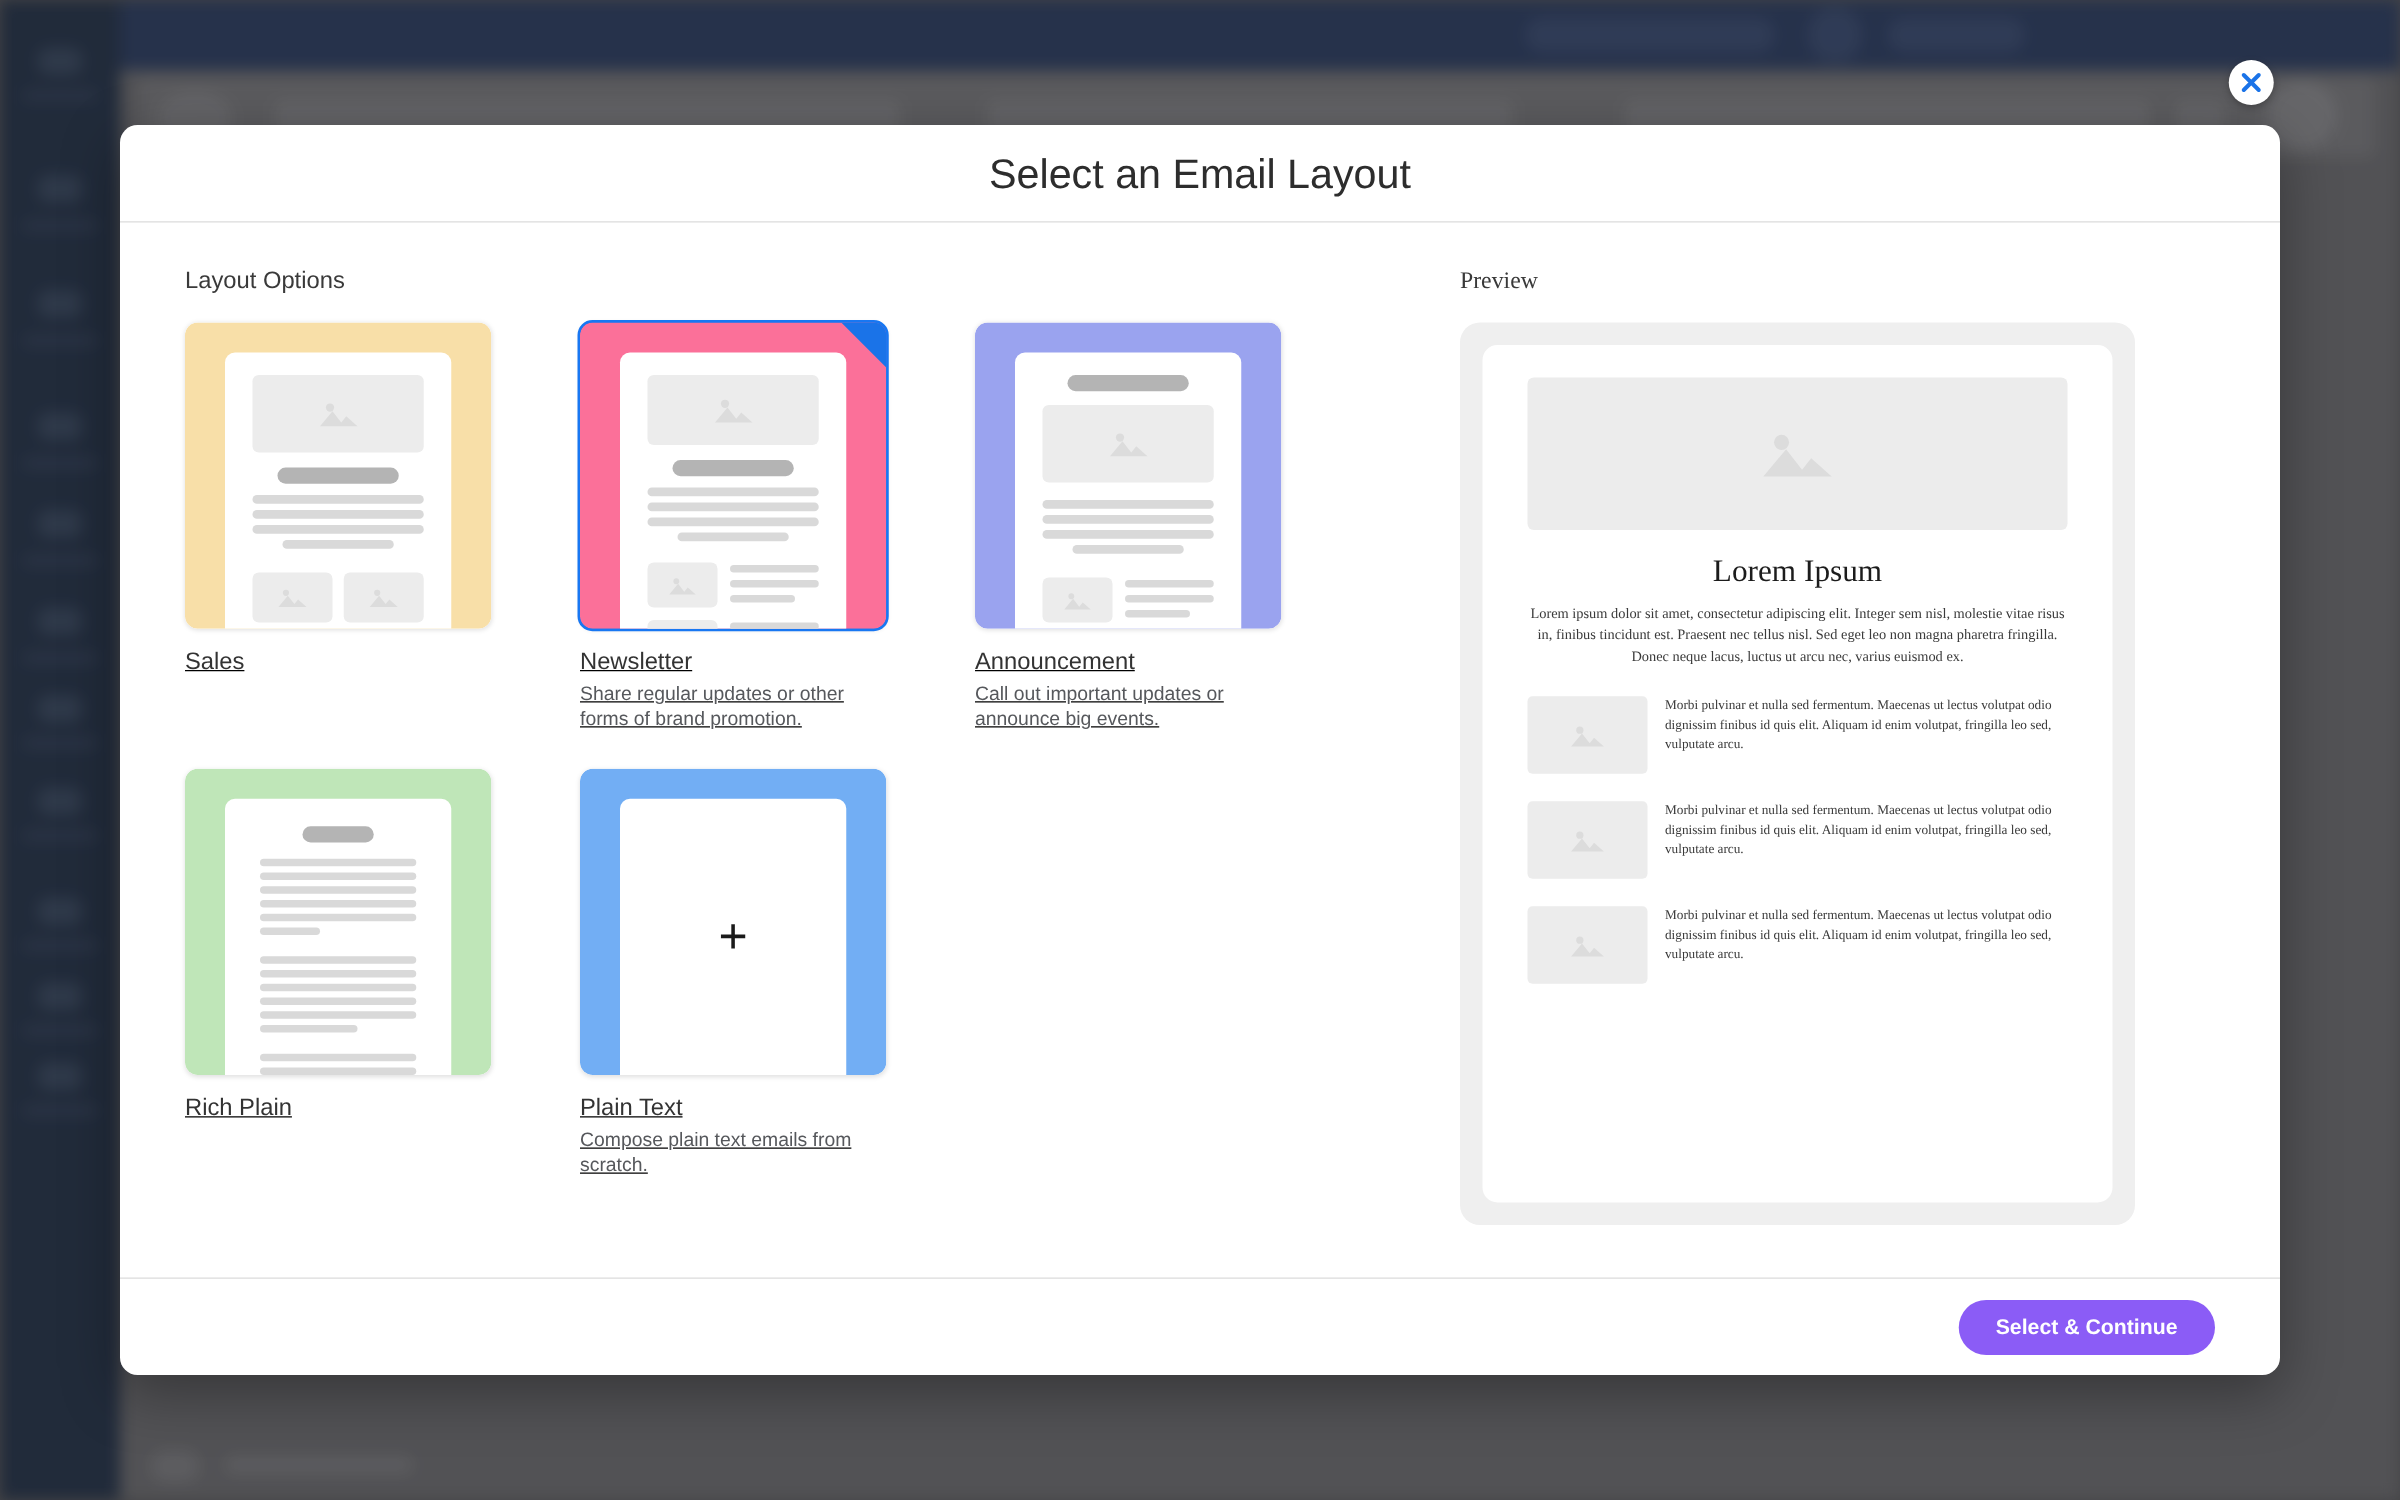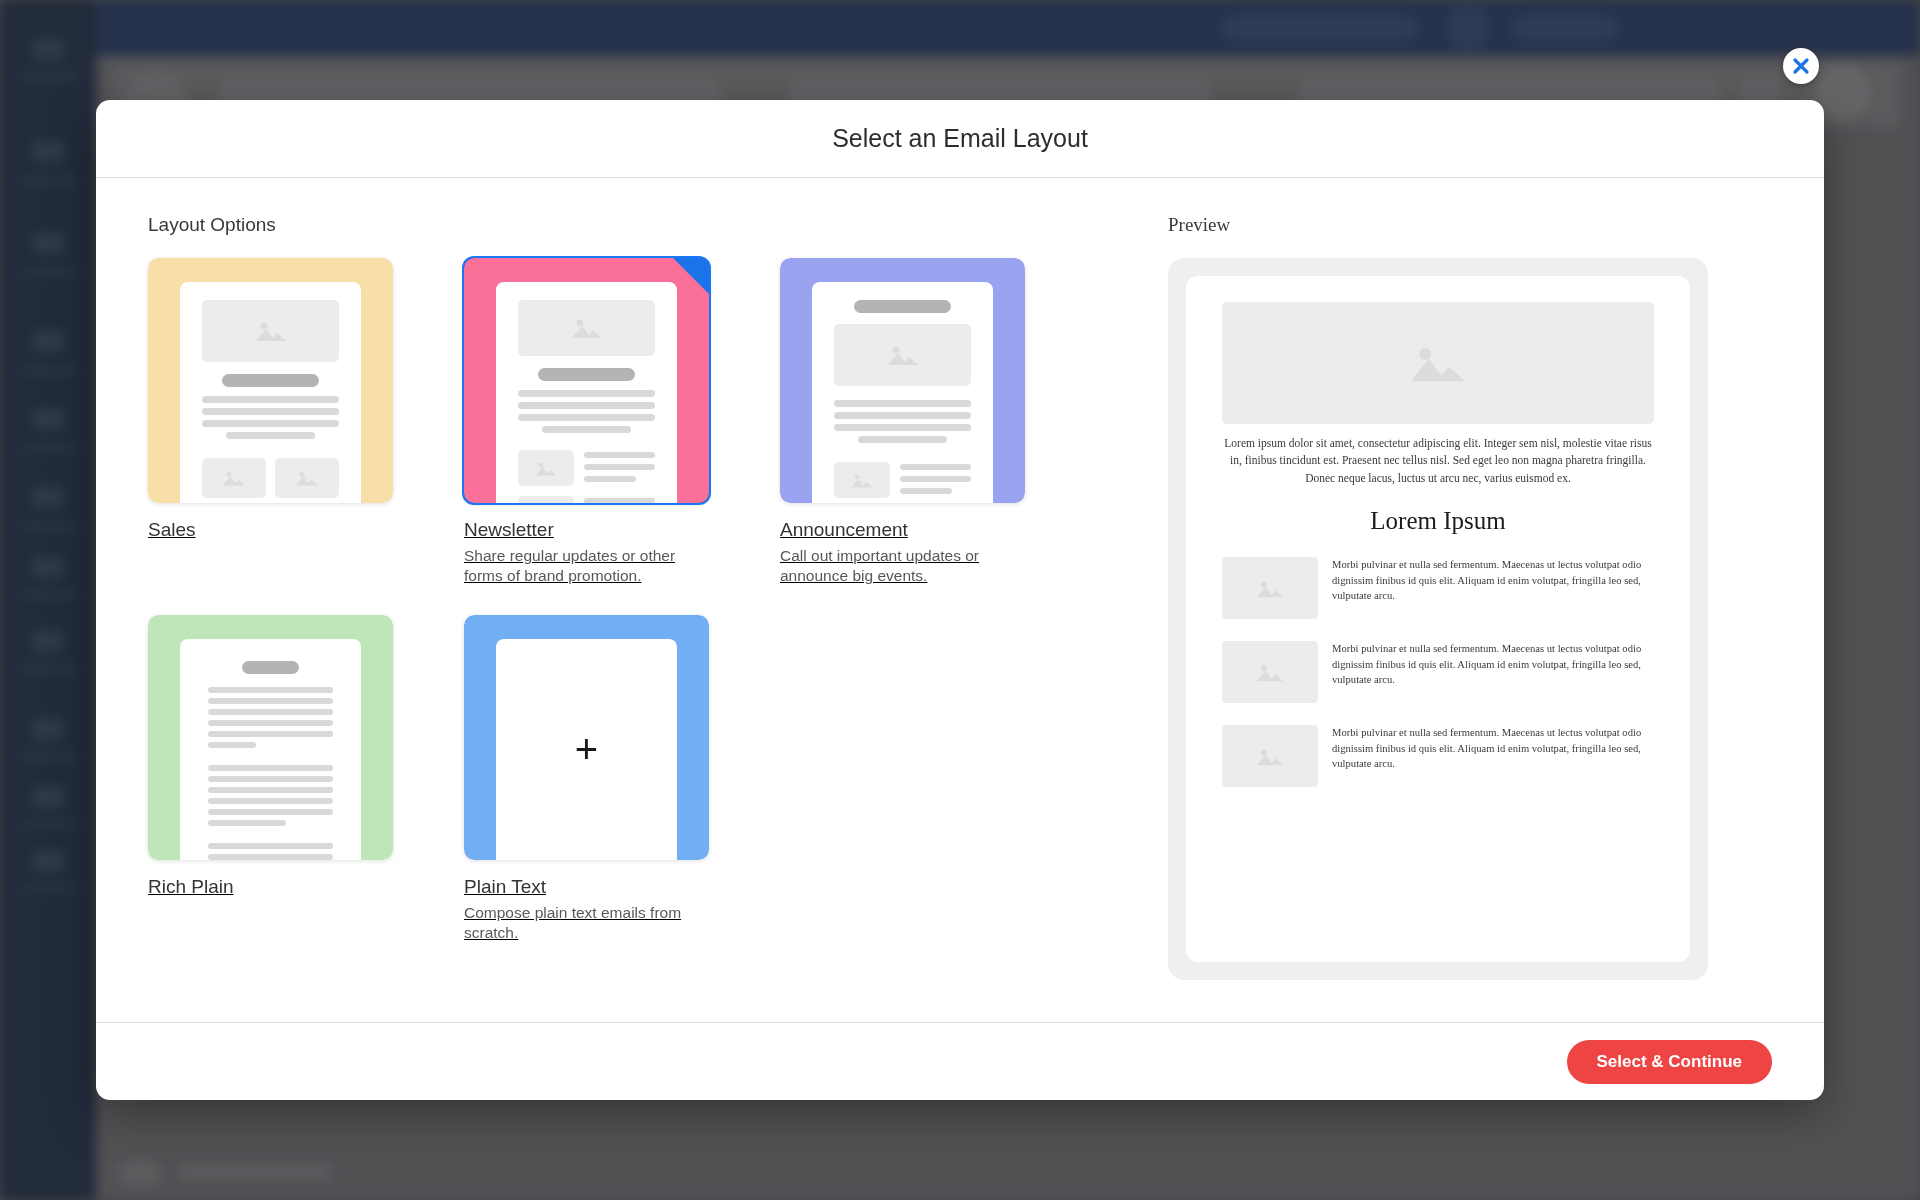--- a/index.html
+++ b/index.html
@@ -61,35 +61,35 @@
     border-radius: 14px;
     box-shadow: 0 14px 46px rgba(0,0,0,0.34);
     overflow: hidden;
   }
   #modal-header {
     height: 78px;
     border-bottom: 1px solid #dcdcdc;
     display: flex; align-items: center; justify-content: center;
   }
   #modal-title {
-    font-size: 25px; color: #2d2d2d; font-weight: 400;
+    font-size: 33px; color: #2d2d2d; font-weight: 400;
   }
   #modal-body {
     display: flex;
     padding: 36px 52px 0 52px;
     height: 843px;
   }
   #modal-footer {
     position: absolute; left: 0; right: 0; bottom: 0; height: 78px;
     border-top: 1px solid #dcdcdc;
     display: flex; align-items: center; justify-content: flex-end;
     padding-right: 52px;
   }
   #select-continue-btn {
-    background: #ef4444; color: #fff;
+    background: #8b5cf6; color: #fff;
     border: none; border-radius: 22px;
     padding: 0 30px; height: 44px;
     font-size: 17px; font-weight: bold;
     font-family: "Liberation Sans", sans-serif;
     cursor: pointer;
   }
 
   
   #close-btn {
     position: absolute;
@@ -401,22 +401,22 @@
     <div id="preview-pane">
       <div class="section-heading">Preview</div>
       <div id="preview-frame">
         <div id="preview-card">
           <div id="pv-hero">
             <svg width="62" height="44" viewBox="0 0 34 24">
                 <circle cx="10" cy="7" r="3.3" fill="#dcdcdc"></circle>
                 <path d="M2 22 L12 10 L19 19 L23 14 L32 22 Z" fill="#dcdcdc"></path>
               </svg>
           </div>
+          <div id="pv-title">Lorem Ipsum</div>
           <div id="pv-body">Lorem ipsum dolor sit amet, consectetur adipiscing elit. Integer sem nisl, molestie vitae risus in, finibus tincidunt est. Praesent nec tellus nisl. Sed eget leo non magna pharetra fringilla. Donec neque lacus, luctus ut arcu nec, varius euismod ex.</div>
-          <div id="pv-title">Lorem Ipsum</div>
 
           <div class="pv-item">
             <div class="pv-item-img">
               <svg width="30" height="21" viewBox="0 0 34 24">
                   <circle cx="10" cy="7" r="3.3" fill="#dcdcdc"></circle>
                   <path d="M2 22 L12 10 L19 19 L23 14 L32 22 Z" fill="#dcdcdc"></path>
                 </svg>
             </div>
             <div class="pv-item-text">Morbi pulvinar et nulla sed fermentum. Maecenas ut lectus volutpat odio dignissim finibus id quis elit. Aliquam id enim volutpat, fringilla leo sed, vulputate arcu.</div>
           </div>

